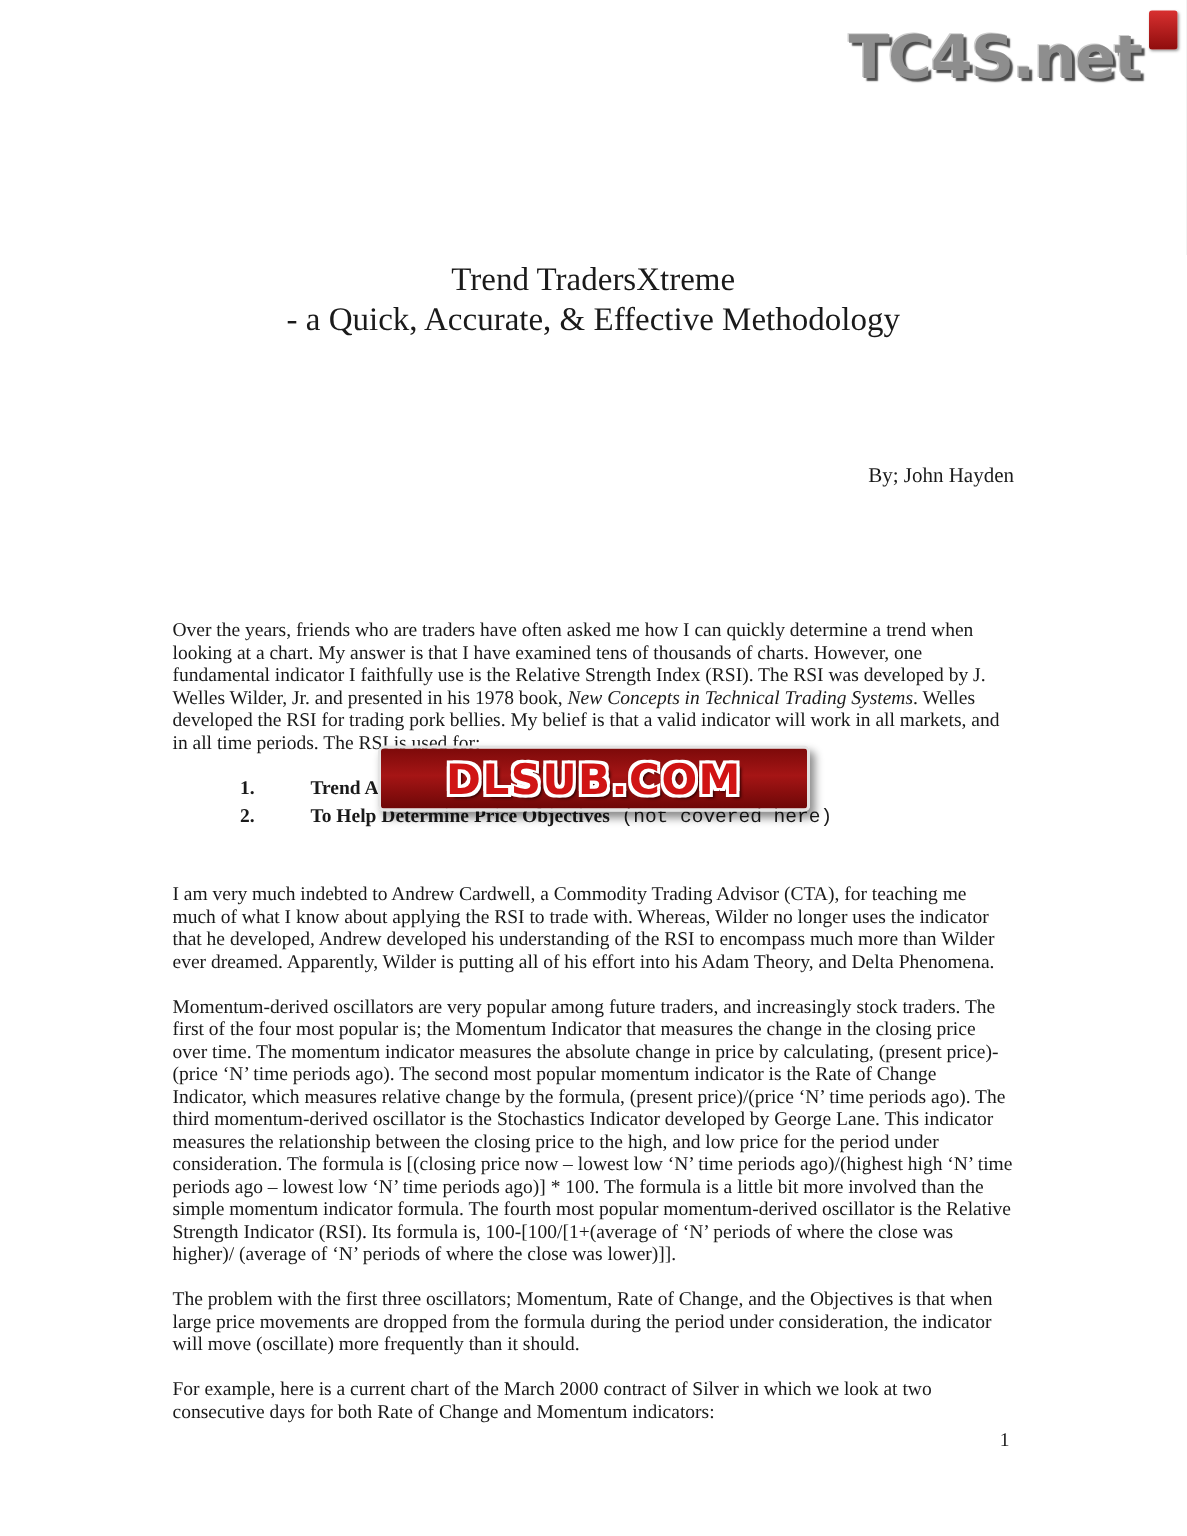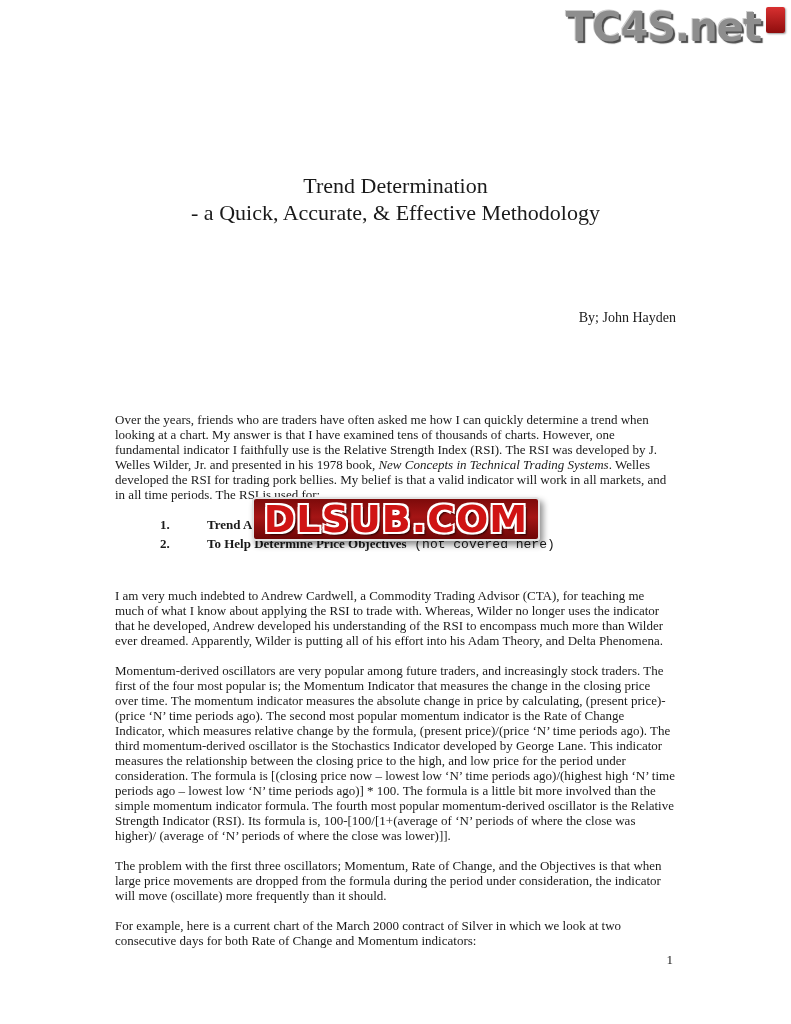--- a/index.html
+++ b/index.html
@@ -46,21 +46,21 @@
   .page-num {
     position: absolute;
     right: 118px;
     bottom: 56px;
     font-size: 13px;
   }
 
   
   .wm-top {
     position: absolute;
-    top: 4px;
+    top: 16px;
     right: 30px;
     font-family: "DejaVu Sans", sans-serif;
     font-weight: bold;
     font-size: 40px;
     letter-spacing: -1px;
     color: #8e8e8e;
     text-shadow: -1px -1px 0 #cfcfcf, 2px 2px 1px #4d4d4d;
     user-select: none;
     margin-left: 12px;
   }
@@ -84,21 +84,21 @@
     height: 40px;
     display: flex;
     align-items: center;
     justify-content: center;
     background: linear-gradient(180deg, #7d0a0a, #a51515 45%, #6e0707);
     border: 2px solid #e3e3e3;
     border-radius: 4px;
     box-shadow: 3px 4px 6px rgba(0,0,0,.45);
     font-family: "DejaVu Sans", sans-serif;
     font-weight: bold;
-    font-size: 38px;
+    font-size: 28px;
     letter-spacing: 1px;
     color: #d01414;
     text-shadow:
       -2px -2px 0 #ffffff, 2px -2px 0 #ffffff,
       -2px 2px 0 #ffffff, 2px 2px 0 #ffffff,
       3px 3px 2px #2e0000;
     user-select: none;
   }
 
   
@@ -127,21 +127,21 @@
 <body>
 
 <div class="page">
 
   <div class="wm-top">TC4S.net</div>
   <div class="wm-top-accent"></div>
 
   <div class="content">
 
     <h1 class="doc-title">
-      <div>Trend Determination</div>
+      <div>Trend TradersXtreme</div>
       <div>- a Quick, Accurate, &amp; Effective Methodology</div>
     </h1>
 
     <p class="byline">By; John Hayden</p>
 
     <p class="body-p"><span>Over the years, friends who are traders have often asked me how I can quickly determine a trend when looking at a chart. My answer is that I have examined tens of thousands of charts. However, one fundamental indicator I faithfully use is the Relative Strength Index (RSI). The RSI was developed by J. Welles Wilder, Jr. and presented in his 1978 book, </span><span class="i">New Concepts in Technical Trading Systems</span><span>. Welles developed the RSI for trading pork bellies. My belief is that a valid indicator will work in all markets, and in all time periods.  The RSI is used for:</span></p>
 
     <div class="list">
       <div class="list-row">
         <span class="list-num">1.</span><span>Trend A</span>

